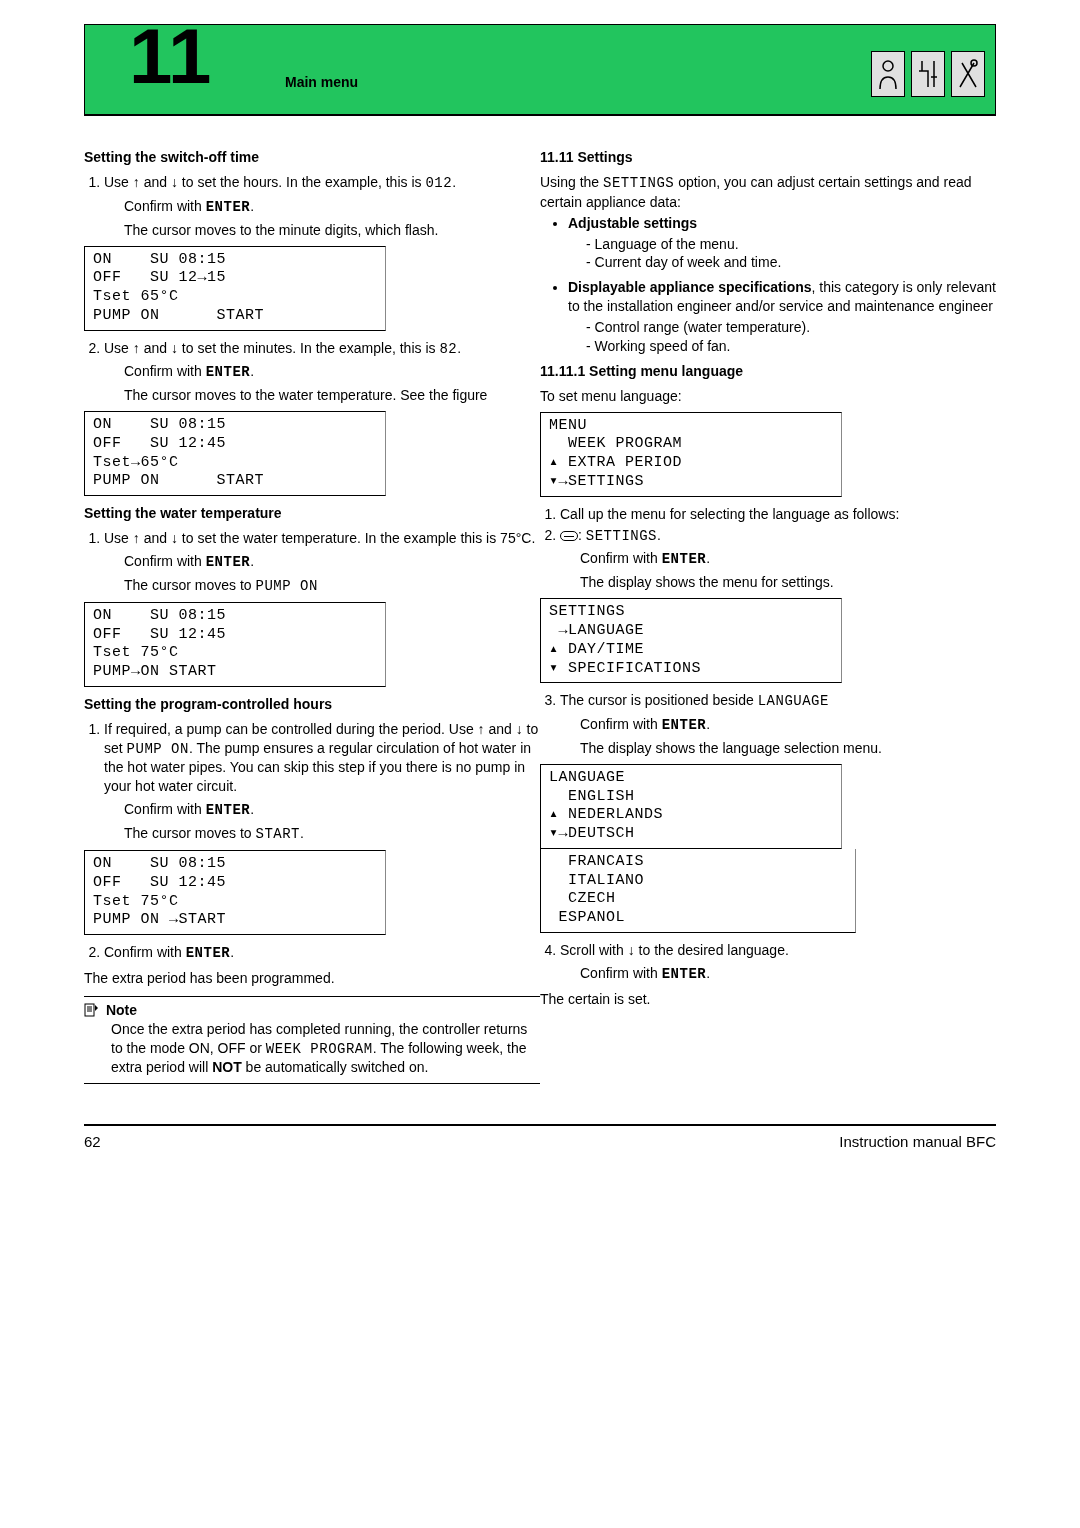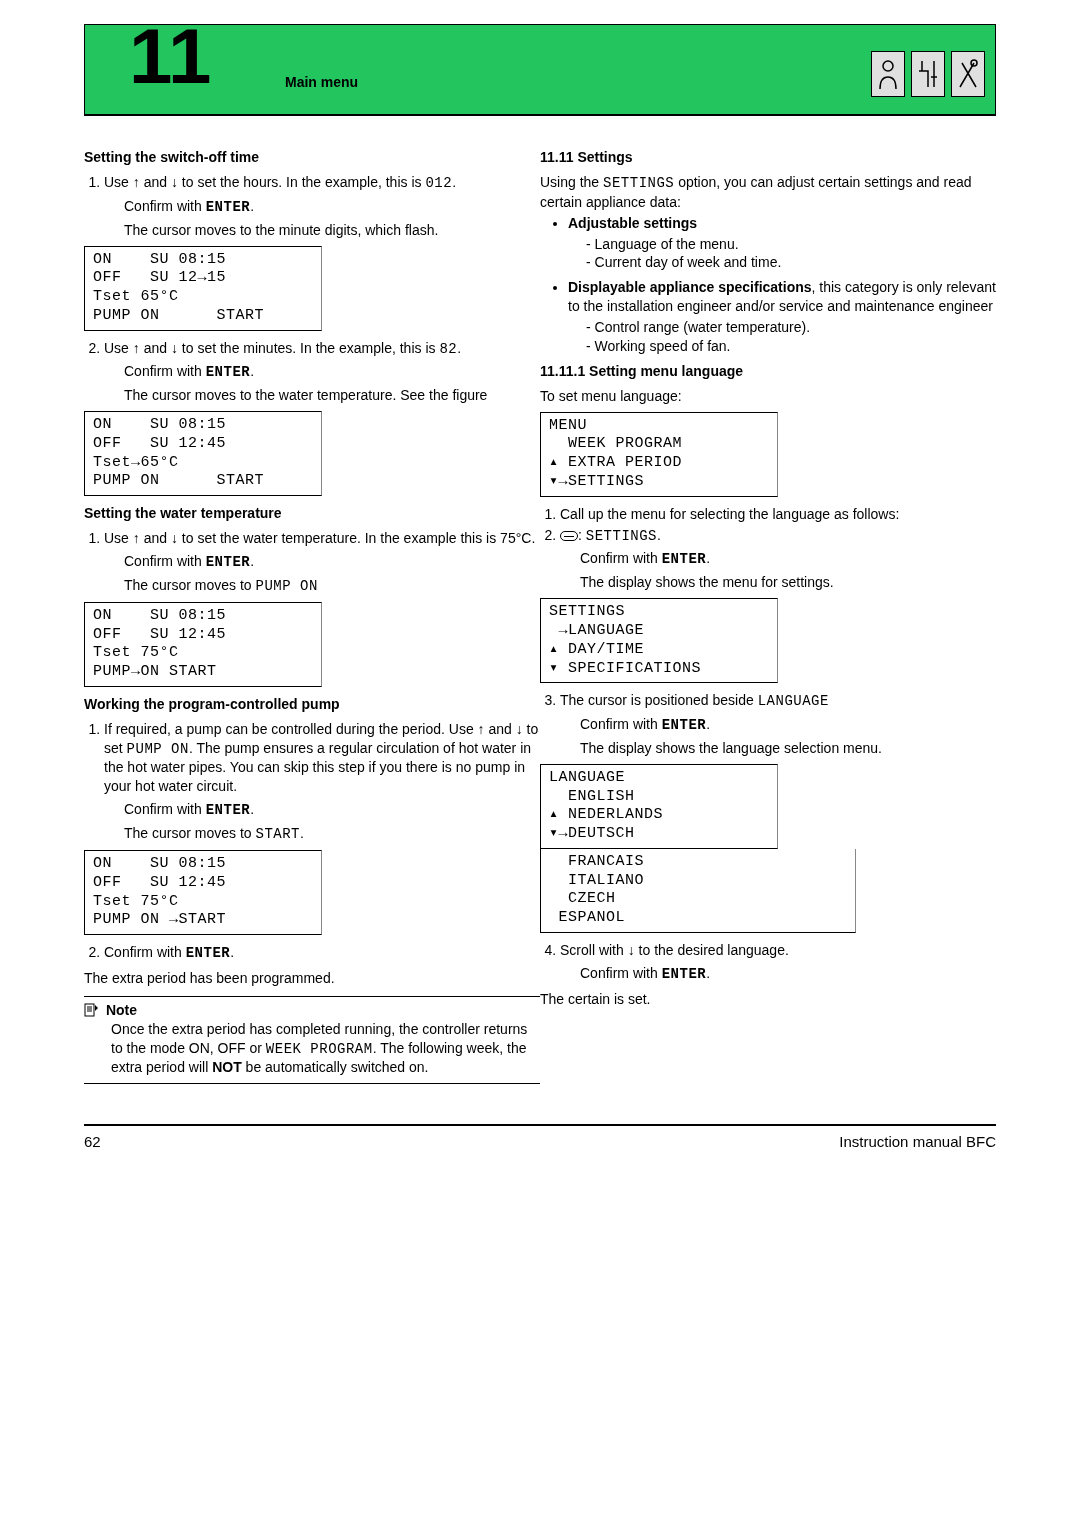--- a/index.html
+++ b/index.html
@@ -73,21 +73,21 @@
   ul.dash { list-style: none; padding-left: 36px; margin: 2px 0 6px 0; }
   ul.dash li::before { content: "-  "; margin-left: -18px; }
   .lcd {
     font-family: "Courier New", monospace;
     font-size: 15px;
     letter-spacing: 0.5px;
     border: 1.5px solid #000;
     border-right-color: #888;
     padding: 4px 8px;
     white-space: pre;
-    width: 238px;
+    width: 302px;
     margin: 6px 0 8px 0;
     line-height: 1.25;
   }
   .mono { font-family: "Courier New", monospace; letter-spacing: 0.5px; }
   .arrow-up, .arrow-down { font-weight: 700; }
   .note-block {
     border-top: 1px solid #000;
     border-bottom: 1px solid #000;
     padding: 4px 0 6px 0;
     margin-top: 8px;
@@ -197,21 +197,21 @@
           <div class="indent"><span>Confirm with </span><b class="mono">ENTER</b><span>.</span></div>
           <div class="indent"><span>The cursor moves to </span><span class="mono">PUMP ON</span></div>
         </li>
       </ol>
 
       <div class="lcd">ON    SU 08:15
 OFF   SU 12:45
 Tset 75°C
 PUMP→ON START</div>
 
-      <h4>Working the program-controlled pump</h4>
+      <h4>Setting the program-controlled hours</h4>
       <ol class="main">
         <li>
           <span>If required, a pump can be controlled during the period. Use </span><span class="arrow-up">↑</span><span> and </span><span class="arrow-down">↓</span><span> to set </span><span class="mono">PUMP ON</span><span>. The pump ensures a regular circulation of hot water in the hot water pipes. You can skip this step if you there is no pump in your hot water circuit.</span>
           <div class="indent"><span>Confirm with </span><b class="mono">ENTER</b><span>.</span></div>
           <div class="indent"><span>The cursor moves to </span><span class="mono">START</span><span>.</span></div>
         </li>
       </ol>
 
       <div class="lcd">ON    SU 08:15
 OFF   SU 12:45

